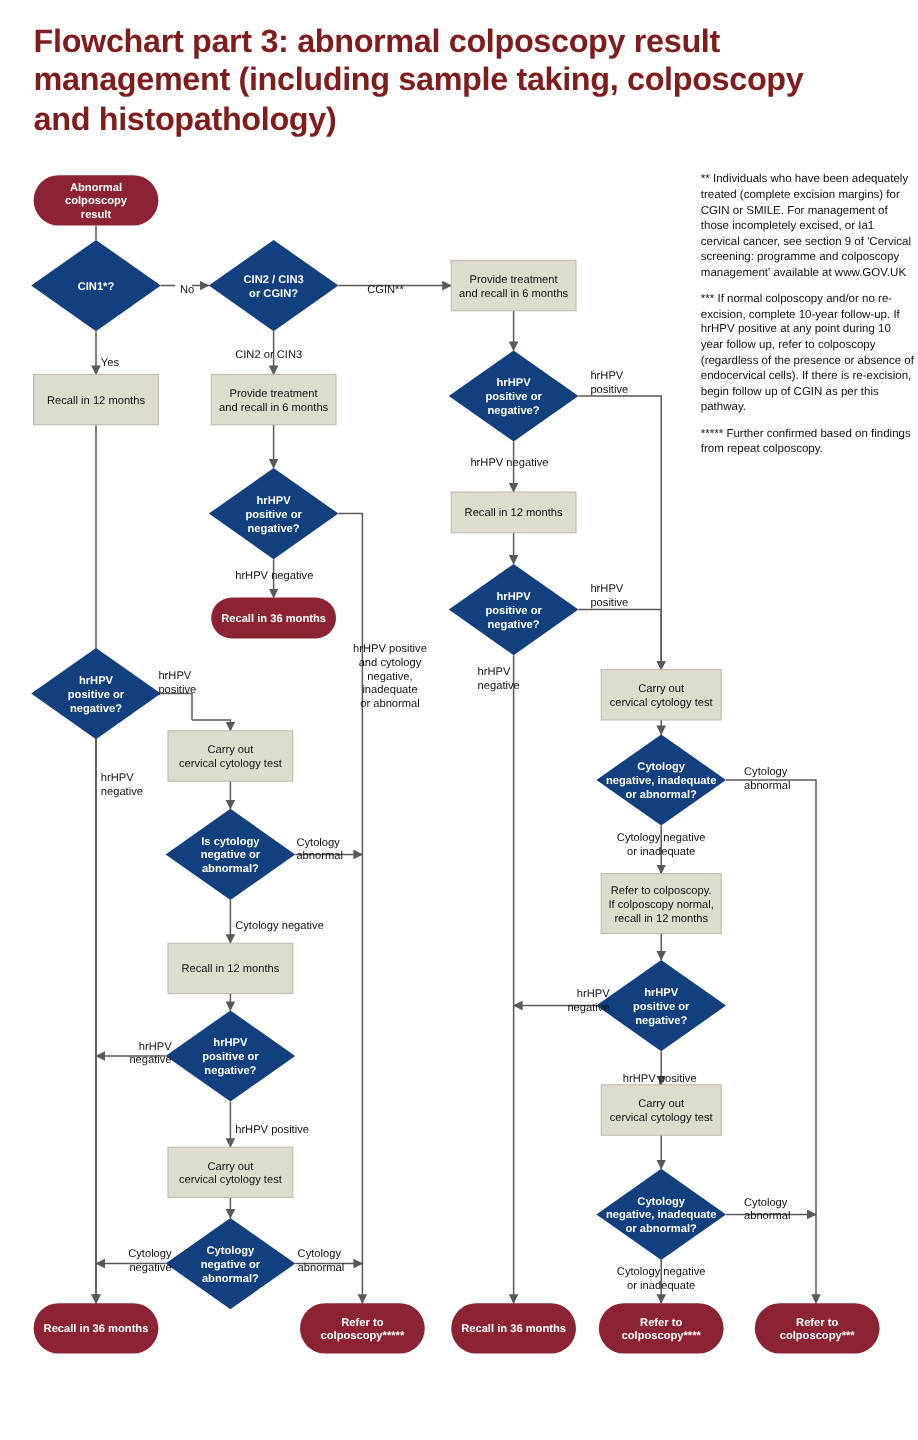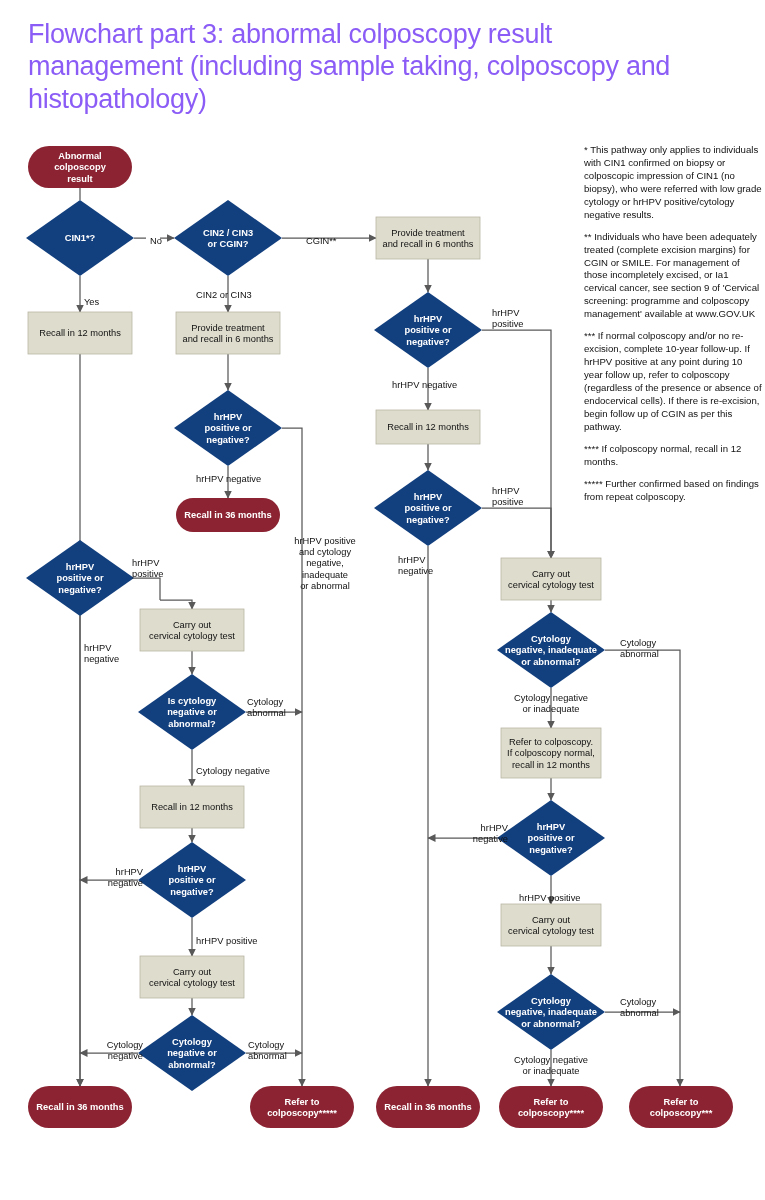--- a/index.html
+++ b/index.html
@@ -3,22 +3,22 @@
 <meta charset="utf-8">
 <style>
   html,body{margin:0;padding:0;background:#ffffff;}
   body{
     width:765px;height:1200px;position:relative;overflow:hidden;
     font-family:"Liberation Sans","DejaVu Sans",sans-serif;
     color:#111111;
   }
   #title{
     position:absolute;left:28px;top:18px;width:680px;
-    font-size:27px;font-weight:normal;line-height:1.20;
-    letter-spacing:-0.3px;color:#8b5cf6;
+    font-size:27px;font-weight:bold;line-height:1.20;
+    letter-spacing:-0.3px;color:#7f1d1d;
   }
   #notes{
     position:absolute;left:584px;top:144px;width:178px;
     font-size:9.6px;line-height:1.35;color:#111;
   }
   #notes p{margin:0 0 9px 0;}
   svg{position:absolute;left:0;top:0;}
   .nd-term{fill:#8B2332;}
   .nd-dec{fill:#123F7E;}
   .nd-proc{fill:#DEDCCD;stroke:#b9b6a4;stroke-width:0.8;}
@@ -26,24 +26,22 @@
   .lab-d{fill:#111111;font-size:9.3px;font-family:"Liberation Sans","DejaVu Sans",sans-serif;}
   .edge{stroke:#595959;stroke-width:1.25;fill:none;}
   .edgelab{fill:#111111;font-size:9.3px;font-family:"Liberation Sans","DejaVu Sans",sans-serif;}
 </style>
 </head>
 <body>
 
 <div id="title">Flowchart part 3: abnormal colposcopy result management (including sample taking, colposcopy and histopathology)</div>
 
 <div id="notes">
-  <p>* This pathway only applies to individuals with CIN1 confirmed on biopsy or colposcopic impression of CIN1 (no biopsy), who were referred with low grade cytology or hrHPV positive/cytology negative results.</p>
   <p>** Individuals who have been adequately treated (complete excision margins) for CGIN or SMILE. For management of those incompletely excised, or Ia1 cervical cancer, see section 9 of 'Cervical screening: programme and colposcopy management' available at www.GOV.UK</p>
   <p>*** If normal colposcopy and/or no re-excision, complete 10-year follow-up. If hrHPV positive at any point during 10 year follow up, refer to colposcopy (regardless of the presence or absence of endocervical cells). If there is re-excision, begin follow up of CGIN as per this pathway.</p>
-  <p>**** If colposcopy normal, recall in 12 months.</p>
   <p>***** Further confirmed based on findings from repeat colposcopy.</p>
 </div>
 
 <svg id="flow" width="765" height="1200">
   <defs>
     <marker id="ar" markerWidth="7" markerHeight="7" refX="6" refY="3.2" orient="auto">
       <path d="M0,0 L6.5,3.2 L0,6.4 z" fill="#595959"></path>
     </marker>
   </defs>
   <g id="edges">

